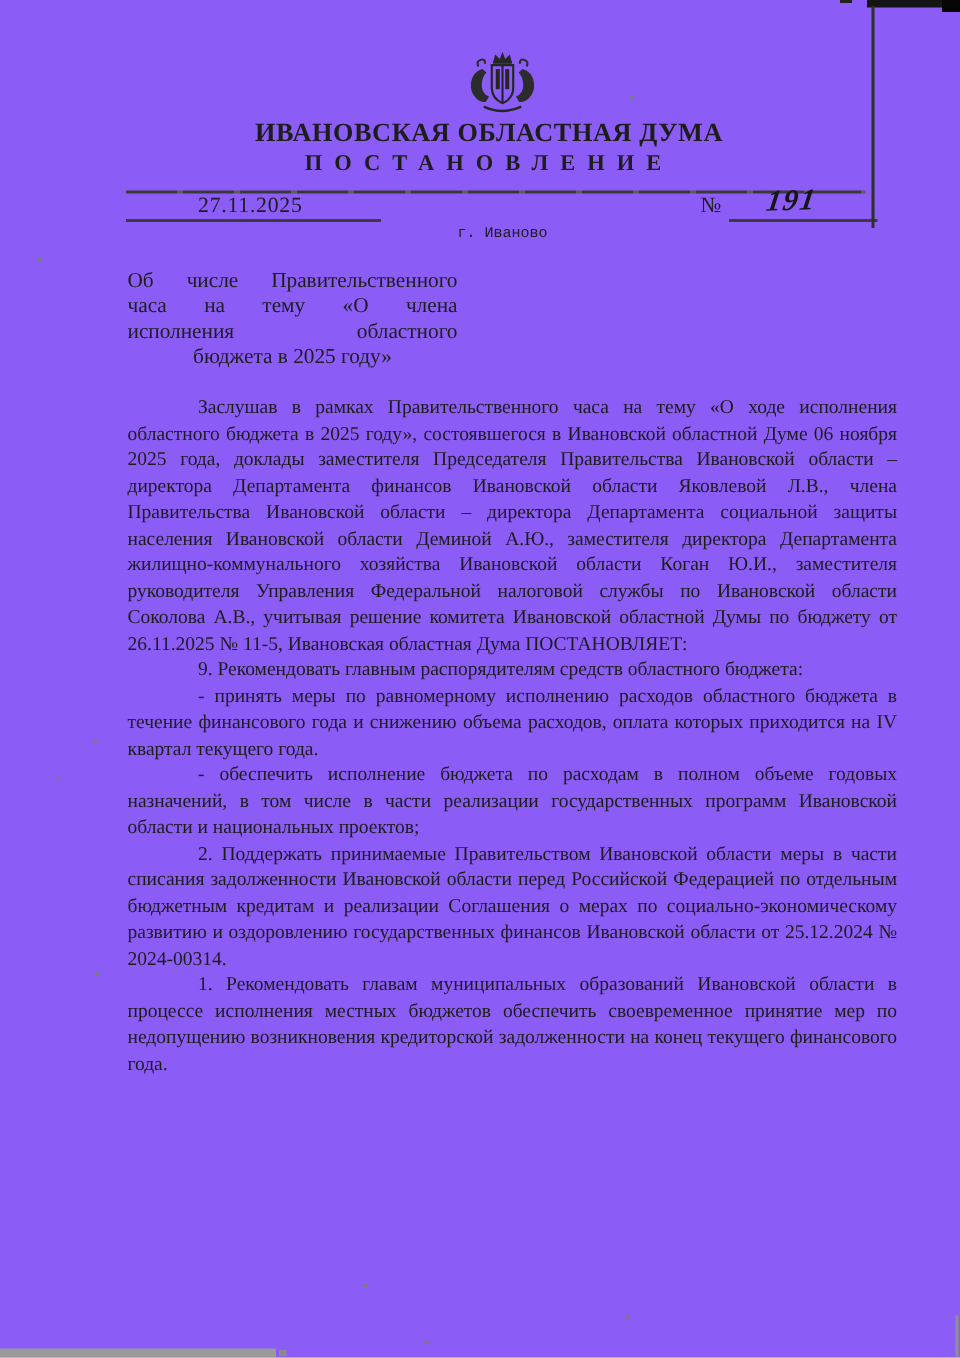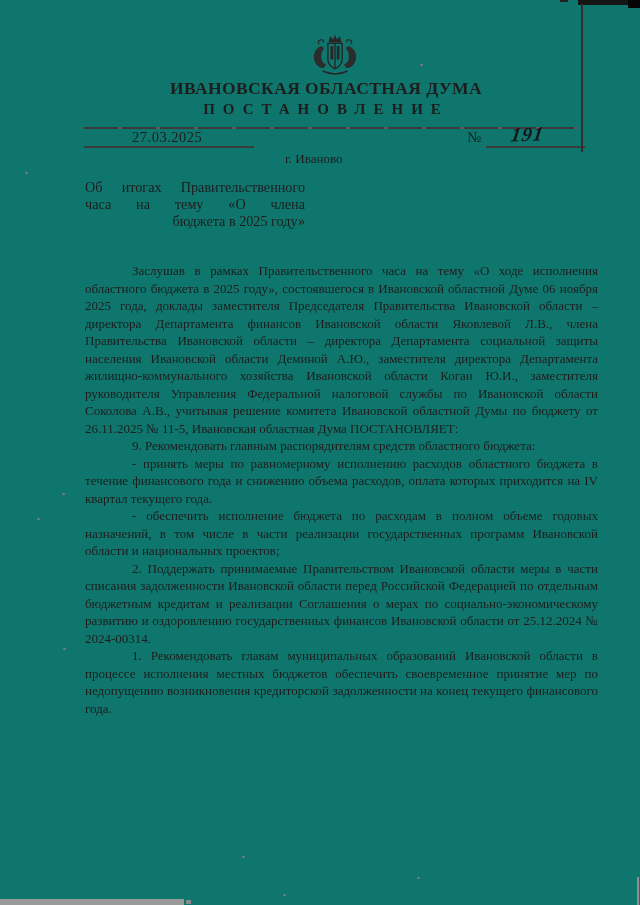--- a/index.html
+++ b/index.html
@@ -1,18 +1,18 @@
 <!DOCTYPE html>
 <html><head>
 <meta charset="utf-8">
 <style>
   html,body{margin:0;padding:0;background:#e8e8e8;}
   .page{
     position:relative;width:640px;height:905px;margin:0 auto;
-    background:#0f766e;overflow:hidden;
+    background:#8b5cf6;overflow:hidden;
     font-family:"Liberation Serif","DejaVu Serif",serif;color:#1d1d1d;
   }
   
   .emblem{position:absolute;left:308px;top:30px;width:54px;height:50px;}
   .org-name{
     position:absolute;left:0;top:78px;width:640px;text-align:center;
     font-size:17.5px;font-weight:bold;letter-spacing:.4px;transform:translateX(6px);
   }
   .doc-type{
     position:absolute;left:0;top:101px;width:640px;text-align:center;
@@ -23,25 +23,25 @@
   .rule.top-rule{left:84px;top:127px;width:493px;
     background:repeating-linear-gradient(90deg,#3a3a3a 0 34px,#5c5c5c 34px 38px);}
   .rule.date-underline{left:84px;top:146px;width:170px;}
   .rule.num-underline{left:486px;top:146px;width:99px;}
   .date-field{position:absolute;left:132px;top:129px;font-size:14.5px;letter-spacing:.5px;}
   .number-sign{position:absolute;left:467px;top:129px;font-size:14.5px;}
   .number-value{
     position:absolute;left:511px;top:123px;font-size:20px;font-style:italic;font-weight:bold;
     transform:skewX(-10deg) rotate(-2deg);letter-spacing:1px;color:#161616;
   }
-  .place-name{position:absolute;left:285px;top:151px;width:100px;text-align:left;font-size:13px;}
+  .place-name{position:absolute;left:285px;top:151px;width:100px;text-align:center;font-size:10px;font-family:Liberation Mono, monospace;}
   
   .subject{position:absolute;left:85px;top:179px;width:220px;font-size:14.2px;line-height:17px;}
   .subject .jline{text-align:justify;text-align-last:justify;}
-  .subject .lline{text-align:right;}
+  .subject .lline{text-align:center;}
   
   .body-text{position:absolute;left:85px;top:262px;width:513px;font-size:13px;line-height:17.5px;}
   .body-text p{margin:0;text-align:justify;text-indent:47px;}
   
   .artifact{position:absolute;background:#8d8d8d;}
   .a-top-bar{left:578px;top:0;width:62px;height:5px;background:#151515;}
   .a-top-corner{left:628px;top:0;width:12px;height:8px;background:#050505;}
   .a-top-dash{left:560px;top:0;width:8px;height:2px;background:#222222;}
   .a-right-line{left:581px;top:4px;width:2px;height:148px;background:#2f2f2f;}
   .a-bottom-bar{left:0;top:899px;width:184px;height:6px;background:#9a9a9a;}
@@ -75,30 +75,31 @@
       <path d="M48,16 q2,-4 -2,-5 q-3,-1 -3,3" fill="none" stroke="#2c2c2c" stroke-width="1.6"></path>
 
       <path d="M16,46 q14,6.5 28,0" fill="none" stroke="#262626" stroke-width="1.8"></path>
     </svg>
   </div>
 
   <div class="org-name">ИВАНОВСКАЯ ОБЛАСТНАЯ ДУМА</div>
   <div class="doc-type">ПОСТАНОВЛЕНИЕ</div>
 
   <div class="rule top-rule"></div>
-  <div class="date-field">27.03.2025</div>
+  <div class="date-field">27.11.2025</div>
   <div class="rule date-underline"></div>
   <div class="number-sign">№</div>
   <div class="number-value">191</div>
   <div class="rule num-underline"></div>
   <div class="place-name">г. Иваново</div>
 
   <div class="subject">
-    <div class="jline">Об итогах Правительственного</div>
+    <div class="jline">Об числе Правительственного</div>
     <div class="jline">часа на тему «О члена</div>
+    <div class="jline">исполнения областного</div>
     <div class="lline">бюджета в 2025 году»</div>
   </div>
 
   <div class="body-text">
     <p>Заслушав в рамках Правительственного часа на тему «О ходе исполнения областного бюджета в 2025 году», состоявшегося в Ивановской областной Думе 06 ноября 2025 года, доклады заместителя Председателя Правительства Ивановской области – директора Департамента финансов Ивановской области Яковлевой Л.В., члена Правительства Ивановской области – директора Департамента социальной защиты населения Ивановской области Деминой А.Ю., заместителя директора Департамента жилищно-коммунального хозяйства Ивановской области Коган Ю.И., заместителя руководителя Управления Федеральной налоговой службы по Ивановской области Соколова А.В., учитывая решение комитета Ивановской областной Думы по бюджету от 26.11.2025 № 11-5, Ивановская областная Дума ПОСТАНОВЛЯЕТ:</p>
     <p>9. Рекомендовать главным распорядителям средств областного бюджета:</p>
     <p>- принять меры по равномерному исполнению расходов областного бюджета в течение финансового года и снижению объема расходов, оплата которых приходится на IV квартал текущего года.</p>
     <p>- обеспечить исполнение бюджета по расходам в полном объеме годовых назначений, в том числе в части реализации государственных программ Ивановской области и национальных проектов;</p>
     <p>2. Поддержать принимаемые Правительством Ивановской области меры в части списания задолженности Ивановской области перед Российской Федерацией по отдельным бюджетным кредитам и реализации Соглашения о мерах по социально-экономическому развитию и оздоровлению государственных финансов Ивановской области от 25.12.2024 № 2024-00314.</p>
     <p>1. Рекомендовать главам муниципальных образований Ивановской области в процессе исполнения местных бюджетов обеспечить своевременное принятие мер по недопущению возникновения кредиторской задолженности на конец текущего финансового года.</p>

